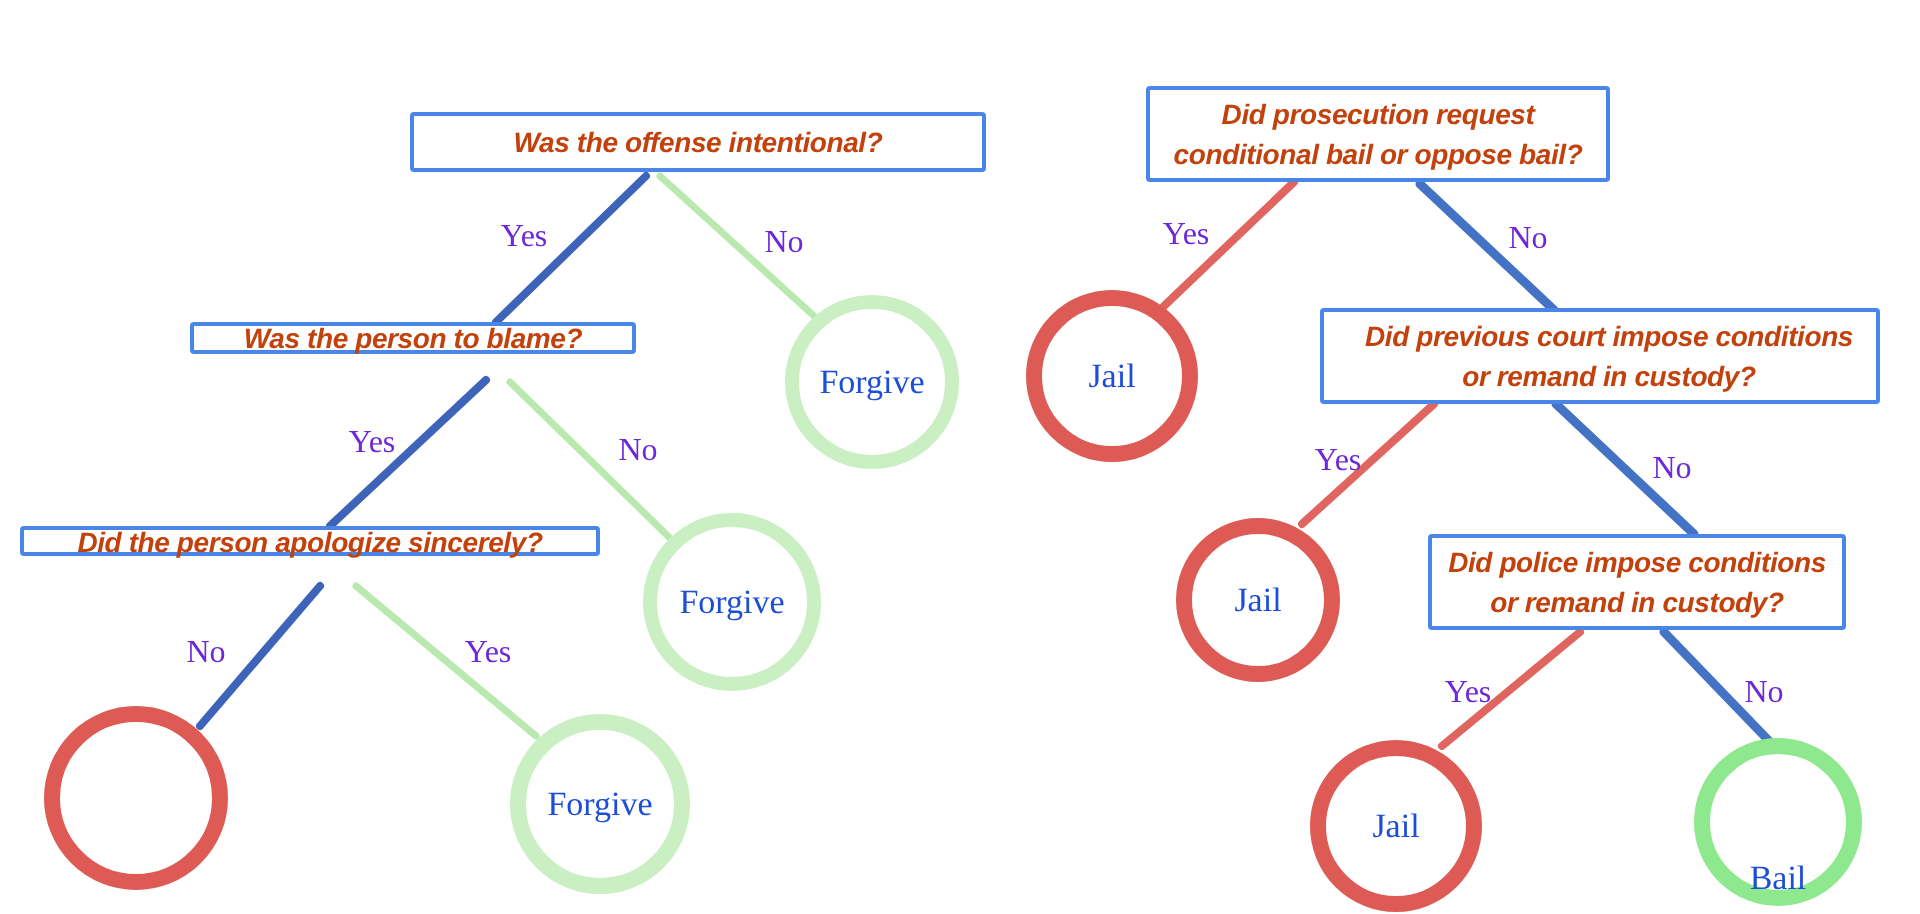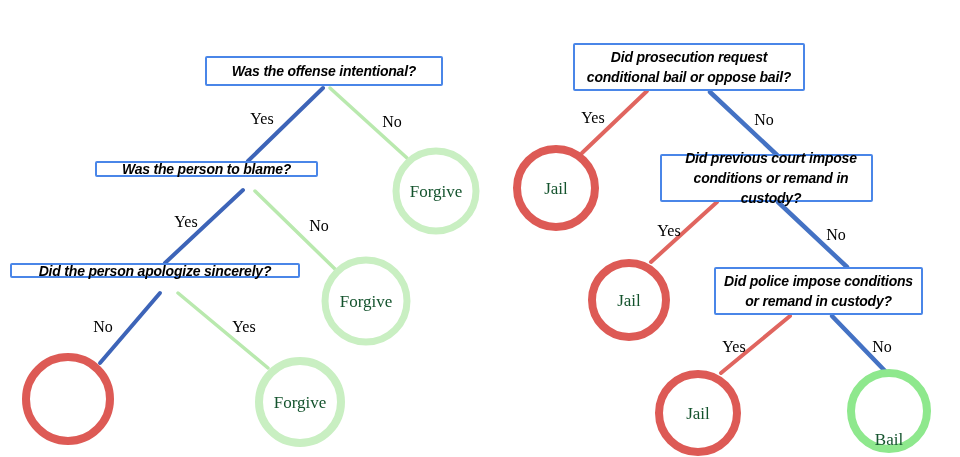--- a/index.html
+++ b/index.html
@@ -6,32 +6,32 @@
   .canvas {
     position:relative; width:960px; height:457px; background:#ffffff;
     font-family:"Liberation Sans", sans-serif; overflow:hidden;
   }
   .edges { position:absolute; left:0; top:0; }
   .qbox {
     position:absolute; box-sizing:border-box; background:#ffffff;
     border:2px solid #4a86e8; border-radius:2px;
     display:flex; align-items:center; justify-content:center;
     text-align:center; font-style:italic; font-weight:bold;
-    font-size:14px; line-height:20px; letter-spacing:-0.2px; color:#000000;
+    font-size:14px; line-height:20px; letter-spacing:-0.2px; color:#c2410c;
     padding:2px 5px;
   }
   .blabel {
     position:absolute; transform:translate(-50%,-50%);
-    font-family:"Liberation Serif", serif; font-size:16px; color:#000000;
+    font-family:"Liberation Serif", serif; font-size:16px; color:#6d28d9;
     white-space:nowrap;
   }
   .clabel {
     position:absolute; transform:translate(-50%,-50%);
     font-family:"Liberation Serif", serif; font-size:17px; line-height:21px;
-    color:#14532d; text-align:center;
+    color:#1d4ed8; text-align:center;
   }
 </style>
 </head>
 <body>
 
 <div class="canvas">
 
   <svg class="edges" width="960" height="457" viewBox="0 0 960 457">
 
     <line x1="323" y1="88" x2="248" y2="161" stroke-width="4" stroke-linecap="round" stroke="#3d64b8"></line>
@@ -51,26 +51,26 @@
     <circle cx="436" cy="191" r="40" fill="#ffffff" stroke-width="7" stroke="#c9efc2"></circle>
     <circle cx="366" cy="301" r="41" fill="#ffffff" stroke-width="7" stroke="#c9efc2"></circle>
     <circle cx="68" cy="399" r="42" fill="#ffffff" stroke-width="8" stroke="#dd5a55"></circle>
     <circle cx="300" cy="402" r="41" fill="#ffffff" stroke-width="8" stroke="#c9efc2"></circle>
     <circle cx="556" cy="188" r="39" fill="#ffffff" stroke-width="8" stroke="#dd5a55"></circle>
     <circle cx="629" cy="300" r="37" fill="#ffffff" stroke-width="8" stroke="#dd5a55"></circle>
     <circle cx="698" cy="413" r="39" fill="#ffffff" stroke-width="8" stroke="#dd5a55"></circle>
     <circle cx="889" cy="411" r="38" fill="#ffffff" stroke-width="8" stroke="#8ee88d"></circle>
   </svg>
 
-  <div class="qbox" style="left: 205px; top: 56px; width: 238px; height: 30px; border-color: rgb(74, 134, 232);">Was the offense intentional?</div>
+  <div class="qbox" style="left: 205px; top: 56px; width: 288px; height: 30px; border-color: rgb(74, 134, 232);">Was the offense intentional?</div>
   <div class="qbox" style="left: 95px; top: 161px; width: 223px; height: 16px; border-color: rgb(74, 134, 232);">Was the person to blame?</div>
   <div class="qbox" style="left: 10px; top: 263px; width: 290px; height: 15px; border-color: rgb(74, 134, 232);">Did the person apologize sincerely?</div>
 
   <div class="qbox" style="left: 573px; top: 43px; width: 232px; height: 48px; border-color: rgb(74, 134, 232);">Did prosecution request conditional bail or oppose bail?</div>
-  <div class="qbox" style="left: 660px; top: 154px; width: 213px; height: 48px; border-color: rgb(74, 134, 232); padding-left: 14px;">Did previous court impose conditions or remand in custody?</div>
+  <div class="qbox" style="left: 660px; top: 154px; width: 280px; height: 48px; border-color: rgb(74, 134, 232); padding-left: 14px;">Did previous court impose conditions or remand in custody?</div>
   <div class="qbox" style="left: 714px; top: 267px; width: 209px; height: 48px; border-color: rgb(74, 134, 232); text-align: center;">Did police impose conditions or remand in custody?</div>
 
   <span class="blabel" style="left:262px; top:119px;">Yes</span>
   <span class="blabel" style="left:392px; top:122px;">No</span>
   <span class="blabel" style="left:186px; top:222px;">Yes</span>
   <span class="blabel" style="left:319px; top:226px;">No</span>
   <span class="blabel" style="left:103px; top:327px;">No</span>
   <span class="blabel" style="left:244px; top:327px;">Yes</span>
 
   <span class="blabel" style="left:593px; top:118px;">Yes</span>

